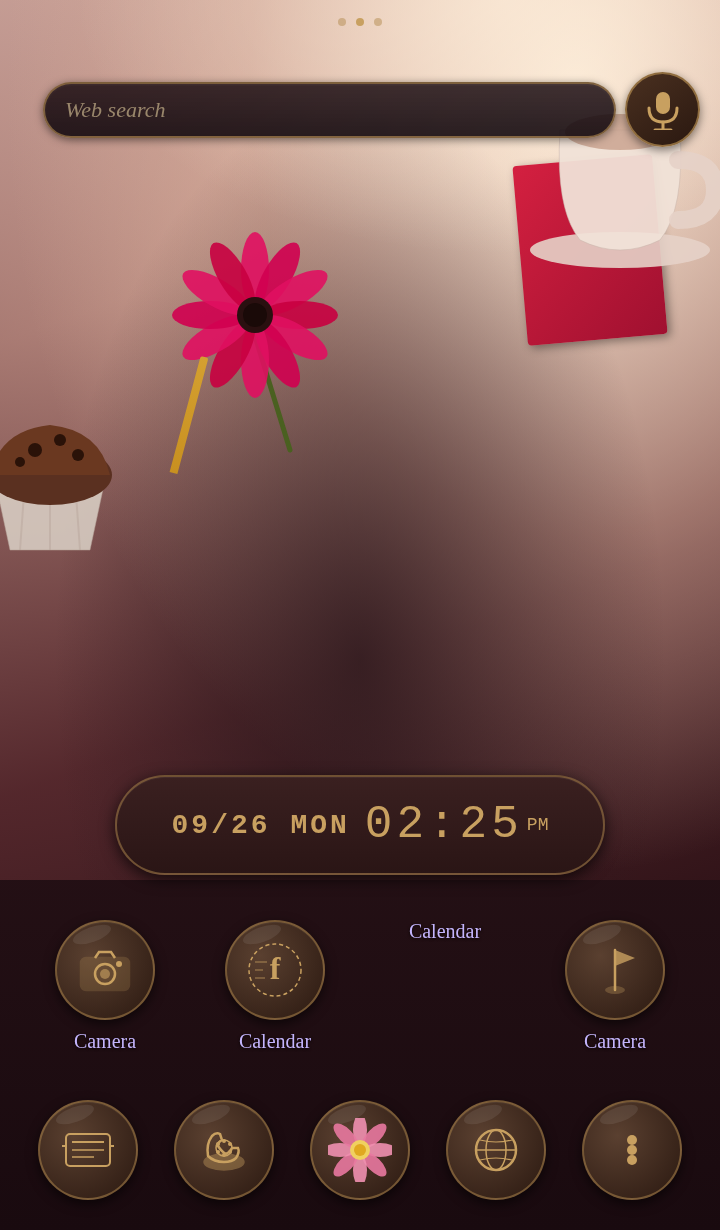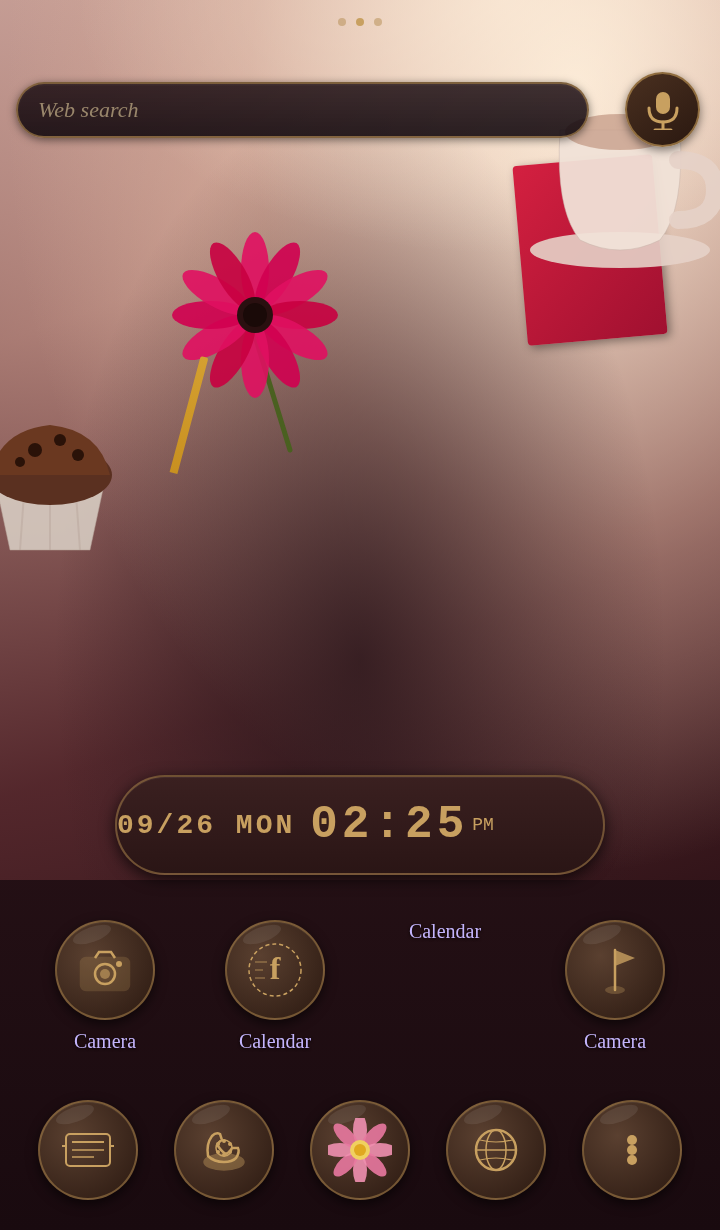--- a/index.html
+++ b/index.html
@@ -78,21 +78,21 @@
       background: #c8a060;
     }
     .dot.inactive {
       background: rgba(180,140,80,0.5);
     }
 
     
     #search-bar {
       position: absolute;
       top: 72px;
-      left: 16px;
+      left: 43px;
       width: 573px;
       height: 75px;
       z-index: 10;
       display: flex;
       align-items: center;
     }
 
     #search-input-wrapper {
       width: 100%;
       height: 56px;
@@ -144,39 +144,40 @@
       top: 775px;
       left: 50%;
       transform: translateX(-50%);
       width: 490px;
       height: 100px;
       background: linear-gradient(to bottom, #3a2020, #2a1515);
       border: 2px solid rgba(180,140,80,0.5);
       border-radius: 50px;
       display: flex;
       align-items: center;
+      justify-content: center;
       z-index: 10;
       box-shadow: 0 4px 15px rgba(0,0,0,0.7), inset 0 1px 0 rgba(255,255,255,0.05);
     }
 
     #clock-date {
       font-size: 28px;
       color: #c8a060;
       letter-spacing: 3px;
       font-family: 'Courier New', monospace;
       font-weight: bold;
       margin-right: 15px;
     }
 
     #clock-time {
       font-size: 46px;
       color: #c8a060;
       letter-spacing: 4px;
       font-family: 'Courier New', monospace;
-      font-weight: bold;
+      font-weight: normal;
     }
 
     #clock-ampm {
       font-size: 18px;
       color: #c8a060;
       font-family: 'Courier New', monospace;
       margin-top: 0;
       margin-left: 4px;
     }
 

